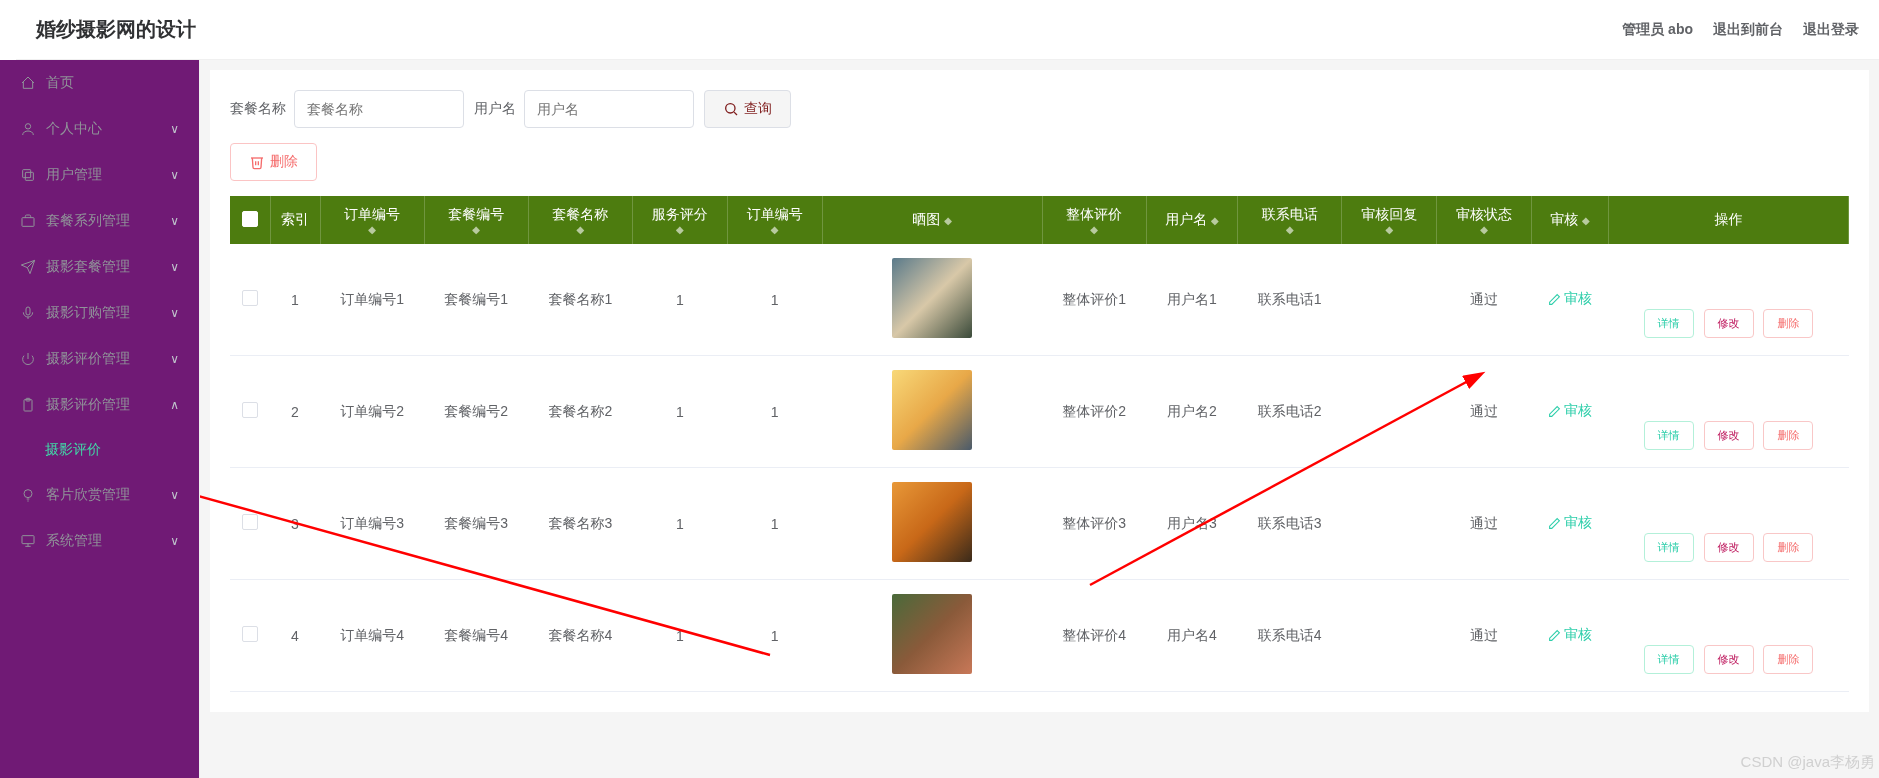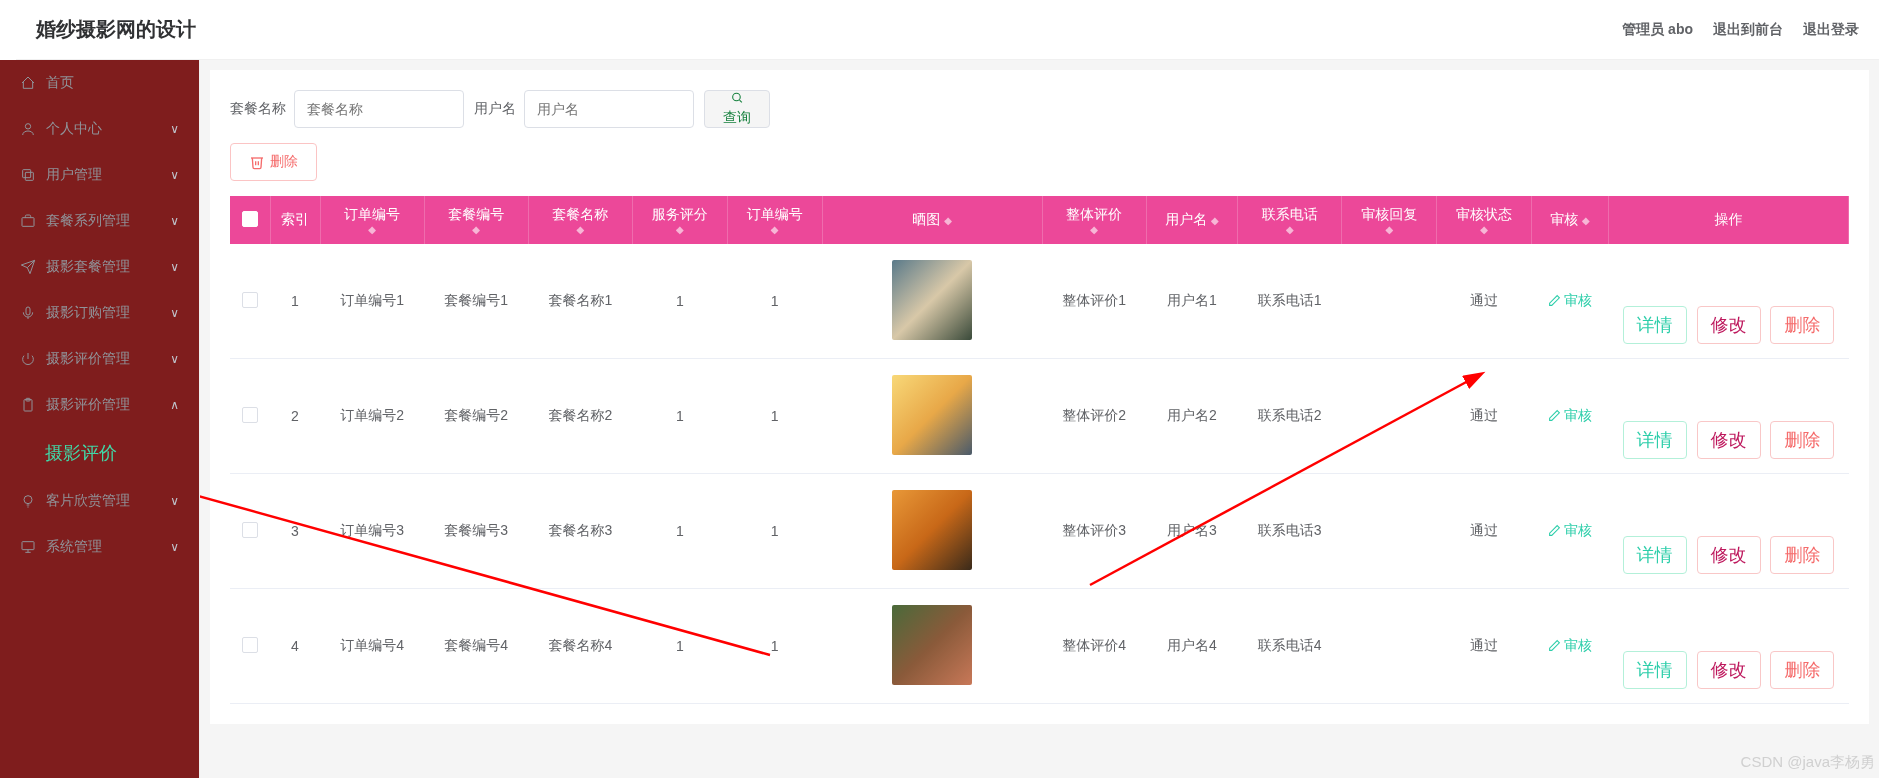--- a/index.html
+++ b/index.html
@@ -2,45 +2,45 @@
 <html><head>
 <meta charset="utf-8">
 <style>
   * { box-sizing: border-box; margin: 0; padding: 0; }
   body { font-family: "Microsoft YaHei", Arial, sans-serif; font-size: 14px; color: #606266; background: #fff; }
   .header { height: 60px; display: flex; align-items: center; justify-content: space-between; padding: 0 20px; border-bottom: 1px solid #f0f0f0; margin-left: 16px; }
   .header .title { font-size: 20px; font-weight: bold; color: #303133; }
   .header .right { display: flex; gap: 20px; }
   .header .right span { cursor: pointer; color: #606266; font-weight: bold; }
   .layout { display: flex; height: calc(100vh - 60px); }
-  .sidebar { width: 200px; background: #7f1d1d; border-right: 1px solid #f0f0f0; overflow-y: auto; }
+  .sidebar { width: 200px; background: #701a75; border-right: 1px solid #f0f0f0; overflow-y: auto; }
   .menu-item { display: flex; align-items: center; padding: 14px 20px; color: #909399; cursor: pointer; justify-content: space-between; }
   .menu-item .left { display: flex; align-items: center; gap: 10px; }
   .menu-item .icon { width: 16px; height: 16px; display: inline-flex; align-items: center; justify-content: center; }
   .menu-item .arrow { font-size: 12px; color: #c0c4cc; }
-  .submenu-item { padding: 13px 20px 13px 45px; color: #41d8a7; cursor: pointer; font-size: 18px; }
+  .submenu-item { padding: 13px 20px 13px 45px; color: #41d8a7; cursor: pointer; font-size: 14px; }
   .main { flex: 1; padding: 10px; background: #f5f5f5; overflow: auto; position: relative; }
   .content-box { background: #fff; padding: 20px; }
   .search-bar { display: flex; align-items: center; gap: 10px; margin-bottom: 15px; flex-wrap: wrap; }
   .search-item { display: flex; align-items: center; gap: 8px; }
   .search-item label { color: #606266; white-space: nowrap; }
   .search-item input { height: 38px; padding: 0 12px; border: 1px solid #dcdfe6; border-radius: 4px; width: 170px; font-size: 14px; }
   .btn { height: 38px; padding: 0 18px; border: 1px solid #dcdfe6; border-radius: 4px; background: #fff; cursor: pointer; display: inline-flex; align-items: center; gap: 5px; font-size: 14px; }
-  .btn-query { background: #f5f5f5; color: #15803d; flex-direction: column; }
+  .btn-query { background: #f5f5f5; color: #7f1d1d; }
   .btn-delete-outline { border-color: #fbc4c4; color: #f56c6c; background: #fff; }
   .action-bar { margin-bottom: 15px; }
   table { width: 100%; border-collapse: collapse; }
-  thead th { background: #ec4899; color: #fff; font-weight: normal; padding: 10px 6px; text-align: center; font-size: 14px; border-right: 1px solid rgba(255,255,255,0.2); }
+  thead th { background: #4d7c0f; color: #fff; font-weight: normal; padding: 10px 6px; text-align: center; font-size: 14px; border-right: 1px solid rgba(255,255,255,0.2); }
   thead th .sort { display:block; font-size: 10px; opacity: 0.6; line-height: 8px; margin-top:2px;}
   tbody td { padding: 14px 6px; text-align: center; border-bottom: 1px solid #ebeef5; color: #606266; }
   tbody tr { height: 110px; }
   .checkbox { width: 16px; height: 16px; border: 1px solid #dcdfe6; border-radius: 2px; display: inline-block; cursor: pointer; background: #fff; }
   thead .checkbox { border-color: #fff; }
   .img-cell { width: 80px; height: 80px; display: inline-block; border-radius: 2px; overflow: hidden; }
-  .sm-btn { padding: 6px 13px; border-radius: 4px; background: #fff; cursor: pointer; font-size: 18px; border: 1px solid; display: inline-block; margin: 0 3px; }
+  .sm-btn { padding: 6px 13px; border-radius: 4px; background: #fff; cursor: pointer; font-size: 11px; border: 1px solid; display: inline-block; margin: 0 3px; }
   .sm-btn.detail { border-color: #b3f0d9; color: #2dceaa; }
   .sm-btn.edit { border-color: #f9c7c7; color: #be185d; margin-top: 48px; }
   .sm-btn.del { border-color: #f9c7c7; color: #f56c6c; }
   .audit-link { color: #2dceaa; cursor: pointer; display: inline-flex; align-items: center; gap: 3px; }
   .watermark { position: fixed; bottom: 6px; right: 4px; color: #d0d0d0; font-size: 15px; pointer-events: none; }
   .arrow-svg { position: absolute; pointer-events: none; }
   svg.ico { width: 16px; height: 16px; }
 </style>
 </head>
 <body>

